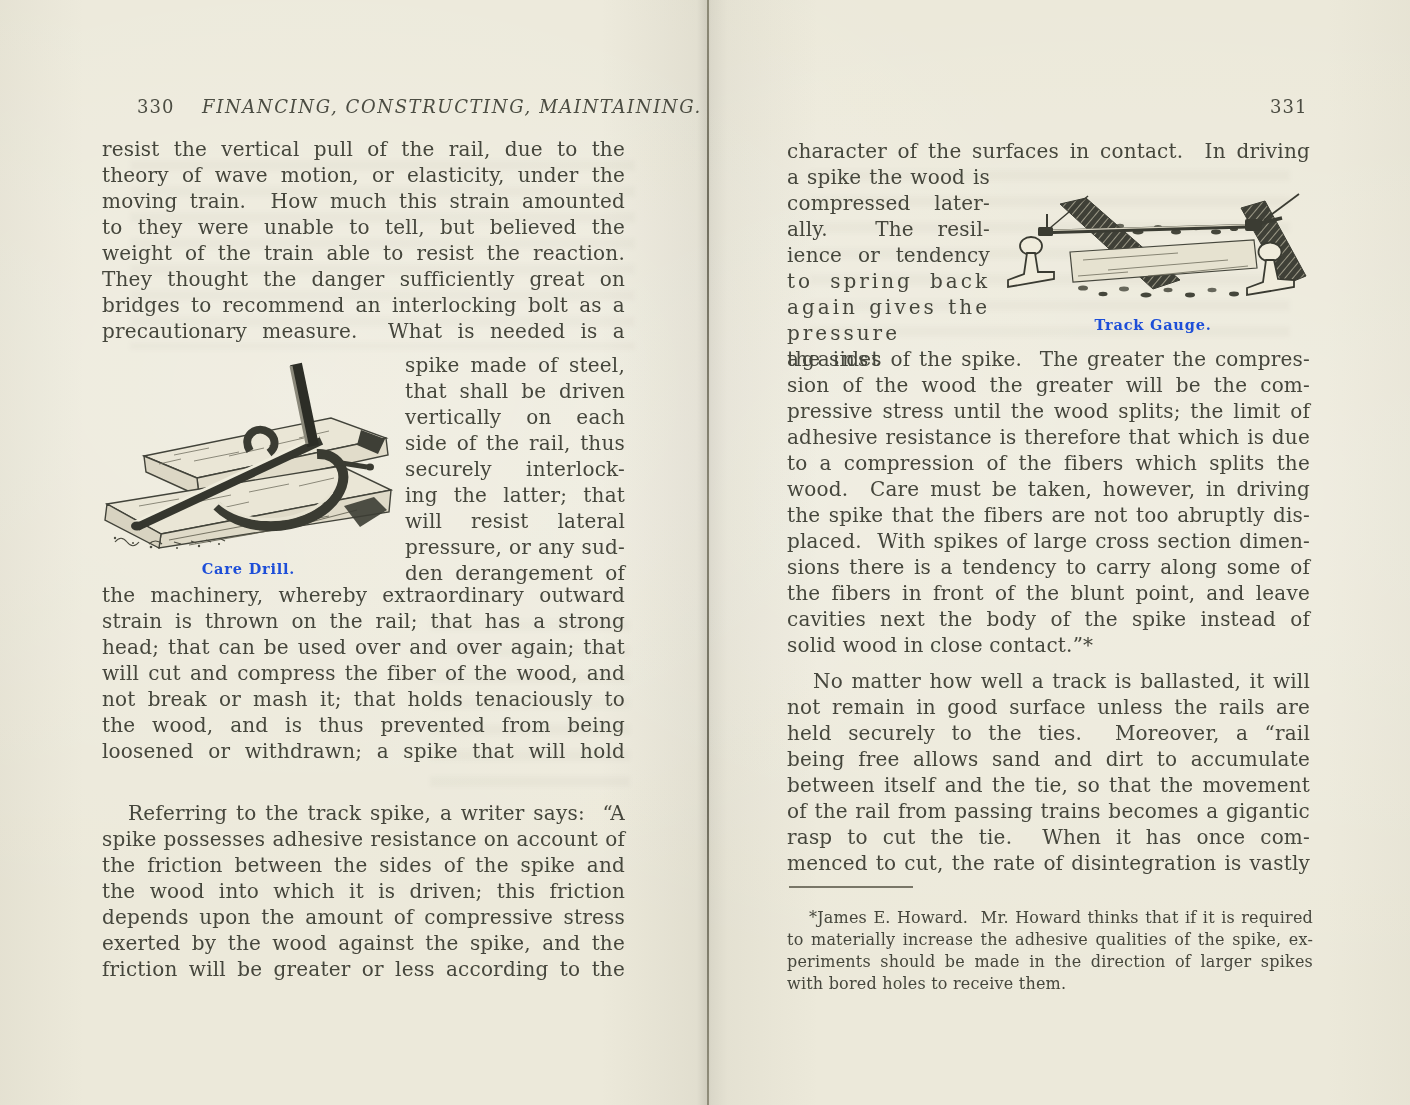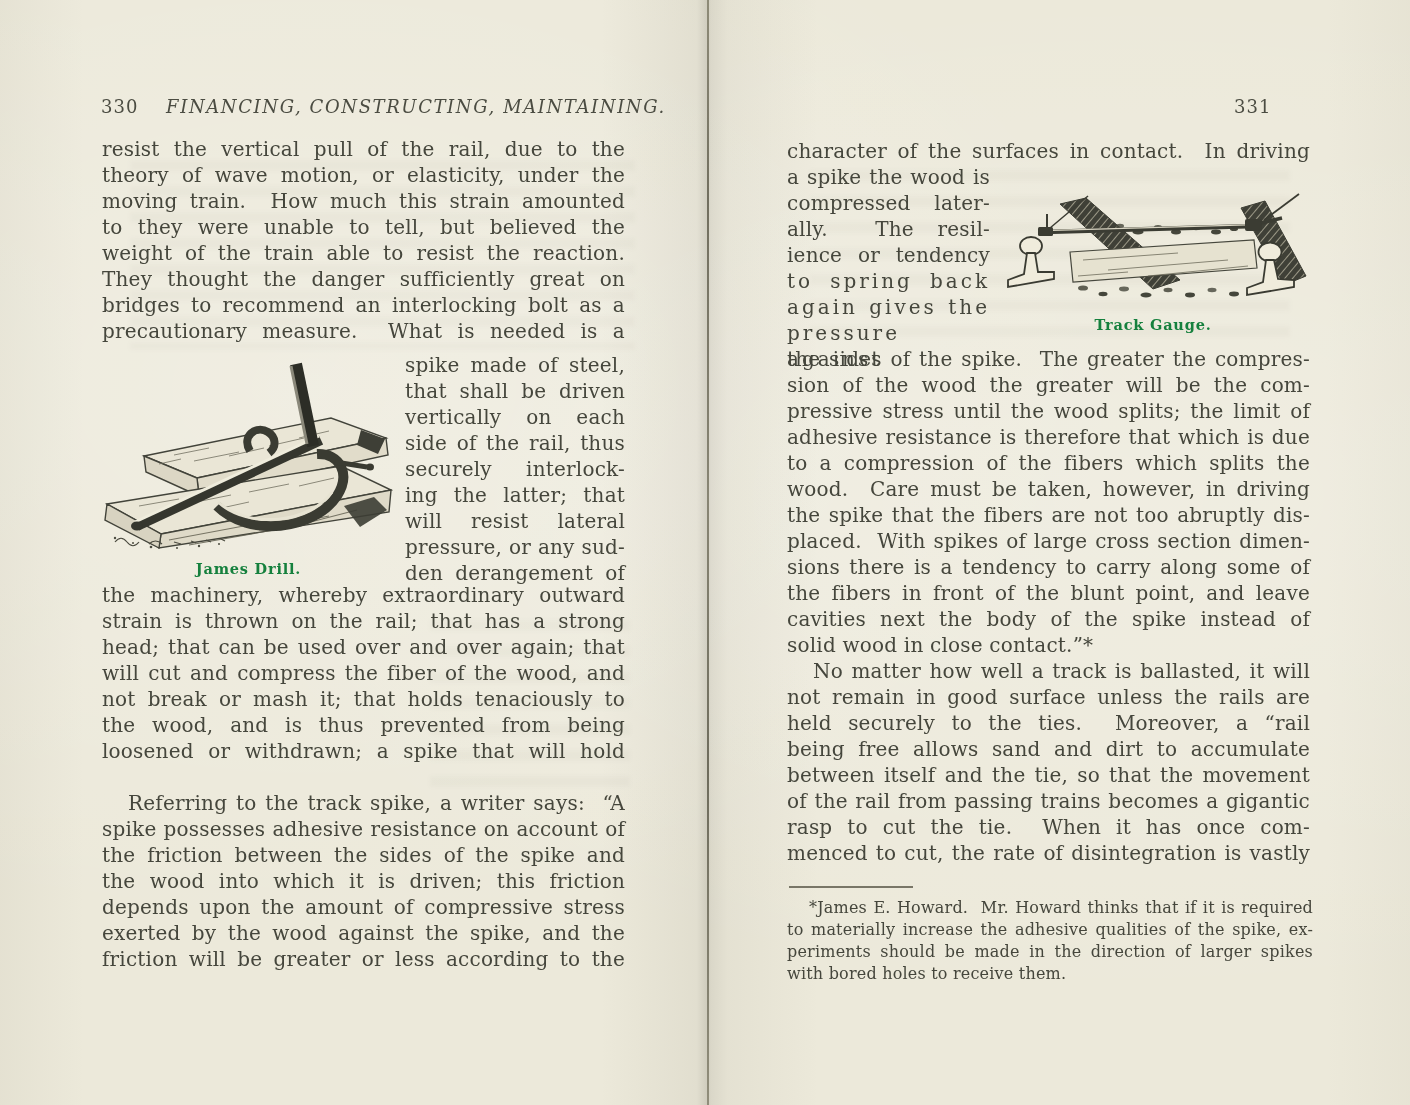--- a/index.html
+++ b/index.html
@@ -41,32 +41,32 @@
   }
   .g1{left:130px;top:160px;width:505px;height:190px;}
   .g2{left:430px;top:620px;width:200px;height:180px;}
   .g3{left:810px;top:170px;width:480px;height:180px;}
 
   .page{position:absolute;top:0;height:1105px;width:705px;}
   .page-left{left:0;}
   .page-right{left:705px;}
 
   .running-head{position:absolute;font-size:18px;color:#4b4c42;}
-  .pageno{font-style:normal;letter-spacing:1px;}
+  .pageno{font-style:normal;letter-spacing:1px;margin-left:36px;}
   .head-title{font-style:italic;letter-spacing:1.6px;}
 
   .tblock{position:absolute;font-size:20px;line-height:26px;letter-spacing:.2px;}
   .tline{text-align:justify;text-align-last:justify;white-space:normal;}
   .tline.end{text-align-last:left;}
-  .tline.ind{text-indent:26px;}
+  .tline.ind{text-indent:26px;margin-top:10px;}
   .tline.sp{letter-spacing:3px;}
 
   .figure{position:absolute;text-align:center;}
   .figure .caption{
-    font-size:14.5px;font-weight:700;letter-spacing:.8px;color:#15803d;margin-top:6px;
+    font-size:14.5px;font-weight:700;letter-spacing:.8px;color:#1d4ed8;margin-top:6px;
   }
   .fnrule{position:absolute;height:2px;background:#5b594a;opacity:.8;}
   .footnote{position:absolute;font-size:16px;line-height:22px;letter-spacing:.2px;}
   .footnote .tline.ind{text-indent:22px;}
 </style>
 </head>
 <body>
 
 <div class="scan">
 
@@ -147,21 +147,21 @@
         <g fill="#4c4c41">
           <circle cx="16" cy="180" r="1.2"></circle>
             <circle cx="34" cy="185" r="1"></circle>
             <circle cx="52" cy="189" r="1.3"></circle>
           <circle cx="78" cy="190" r="1"></circle>
             <circle cx="100" cy="188" r="1.2"></circle>
             <circle cx="120" cy="186" r="1"></circle>
         </g>
         <path d="M16,184 c4,-5 8,-5 12,0 c4,5 8,5 12,0 m10,2 c4,-4 9,-4 13,0 m12,-2 l7,2 m10,-3 l5,2 m10,-3 l5,2 m10,-3 l4,2" stroke="#4c4c41" stroke-width="1.2" fill="none"></path>
       </svg>
-      <div class="caption">James Drill.</div>
+      <div class="caption">Care Drill.</div>
     </div>
 
     <div class="tblock" style="left:405px;top:352px;width:220px;">
         <div class="tline">spike made of steel,</div>
         <div class="tline">that shall be driven</div>
         <div class="tline">vertically on each</div>
         <div class="tline">side of the rail, thus</div>
         <div class="tline">securely interlock-</div>
         <div class="tline">ing the latter; that</div>
         <div class="tline">will resist lateral</div>

